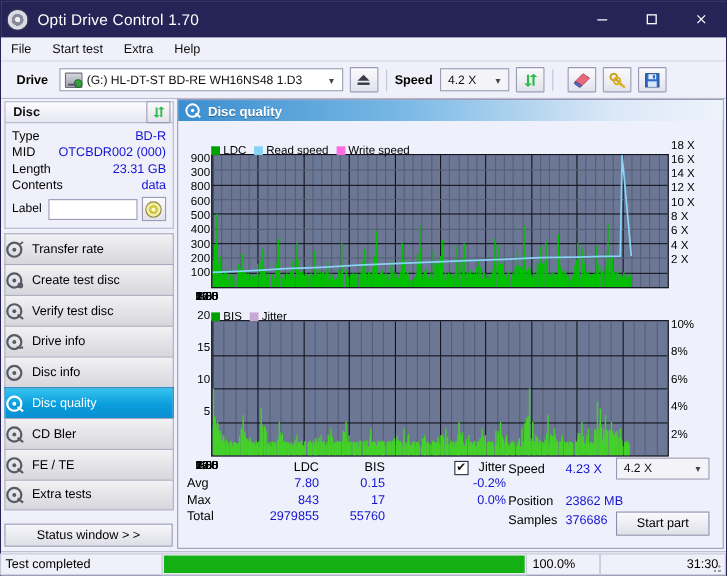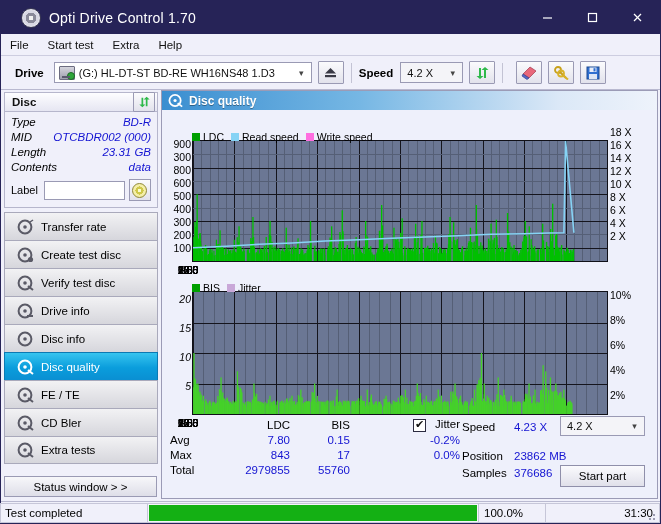--- a/index.html
+++ b/index.html
@@ -10,21 +10,21 @@
     font-size:11px;
     background:#eef0fb;
     overflow:hidden;
     -webkit-font-smoothing:antialiased;
   }
   .app { position:relative; width:661px; height:524px; border:1px solid #262357; background:#f0f0fa; }
 
   
   .titlebar {
     height:33px; background:#262357; display:flex; align-items:center;
-    color:#ffffff; padding-left:20px; position:relative;
+    color:#ffffff; padding-left:5px; position:relative;
   }
   .title-icon {
     width:20px; height:20px; border-radius:50%;
     background:radial-gradient(circle at 50% 50%, #f2f2f2 0 18%, #8a8a9a 19% 42%, #d8d8e4 43% 78%, #6f6f86 79% 100%);
     border:1px solid #3b3b55; margin-right:8px; flex:0 0 auto;
     box-shadow:inset 0 0 2px #fff;
   }
   .title-text { font-size:14px; letter-spacing:.2px; }
   .winbtns { position:absolute; right:0; top:0; height:33px; display:flex; }
   .winbtn { width:45px; height:33px; display:flex; align-items:center; justify-content:center; color:#fff; }
@@ -65,34 +65,34 @@
 
   
   .leftcol { position:absolute; left:0; top:0; width:160px; bottom:0; background:#f0f0fa; }
   .panel-hd {
     height:20px; background:linear-gradient(#fdfdff,#e6e6f2); border:1px solid #b6b6cc;
     display:flex; align-items:center; padding-left:7px; font-weight:bold; font-size:11.5px; color:#111;
     position:relative;
   }
   .panel-hd .tbbtn { position:absolute; right:2px; top:-1px; margin:0; height:20px; width:22px; }
   .discbox { border:1px solid #b6b6cc; border-top:none; background:#f0f0fa; padding:4px 6px 6px 6px; }
-  .drow { display:flex; height:15px; font-size:11.5px;font-style:italic; }
+  .drow { display:flex; align-items:center; height:15px; font-size:11.5px; }
   .drow .k { color:#000; }
   .drow .v { margin-left:auto; color:#1414d2; }
   .label-row { display:flex; align-items:center; margin-top:3px; }
   .label-input { width:88px; height:19px; background:#ffffff; border:1px solid #9a9ab4; margin-left:6px; }
   .cd-btn { width:24px; height:22px; border:1px solid #9a9ab4; background:linear-gradient(#fbfbfd,#e2e2ec);
             margin-left:4px; display:flex; align-items:center; justify-content:center; }
   .cd-glyph { width:15px; height:15px; border-radius:50%;
     background:radial-gradient(circle at 50% 50%, #fafcd0 0 20%, #cfc84a 21% 44%, #f4efa8 45% 80%, #b8b03c 81% 100%);
     border:1px solid #8e8734; }
 
   .navlist { margin-top:4px; }
   .navbtn {
-    height:28px; display:flex; align-items:center; padding-left:12px;
+    height:28px; display:flex; align-items:center; padding-left:0;
     background:linear-gradient(#f2f2f4,#d6d6dc); border:1px solid #a9a9bb; border-bottom:none;
     font-size:11.5px; color:#000;
   }
   .navbtn:last-child { border-bottom:1px solid #a9a9bb; }
   .navbtn.active {
     background:linear-gradient(#36c4ef,#0a9ddc 55%,#0a8fd2); color:#fff;
     border-color:#0b79b3;
   }
   .navbtn .nicon { width:17px; height:16px; margin-right:7px; flex:0 0 auto; }
   .statuswin {
@@ -335,29 +335,29 @@
                 <path d="M11 11 L16 15" stroke="#ffffff" stroke-width="2"></path>
               </svg></span>
           <span>Disc quality</span>
         </div>
         <div class="navbtn">
           <span class="nicon"><svg width="17" height="16" viewBox="0 0 17 16">
                 <circle cx="8" cy="8" r="6.4" fill="none" stroke="#5a5a66" stroke-width="2"></circle>
                 <circle cx="8" cy="8" r="1.8" fill="#5a5a66"></circle>
                 <path d="M11 11 L16 15" stroke="#5a5a66" stroke-width="2"></path>
               </svg></span>
-          <span>FE / TE</span>
+          <span>CD Bler</span>
         </div>
         <div class="navbtn">
           <span class="nicon"><svg width="17" height="16" viewBox="0 0 17 16">
                 <circle cx="8" cy="8" r="6.4" fill="none" stroke="#5a5a66" stroke-width="2"></circle>
                 <circle cx="8" cy="8" r="1.8" fill="#5a5a66"></circle>
                 <path d="M11 11 L16 15" stroke="#5a5a66" stroke-width="2"></path>
               </svg></span>
-          <span>CD Bler</span>
+          <span>FE / TE</span>
         </div>
         <div class="navbtn">
           <span class="nicon"><svg width="17" height="16" viewBox="0 0 17 16">
                 <circle cx="8" cy="8" r="6.4" fill="none" stroke="#5a5a66" stroke-width="2"></circle>
                 <circle cx="8" cy="8" r="1.8" fill="#5a5a66"></circle>
                 <path d="M11 11 L16 15" stroke="#5a5a66" stroke-width="2"></path>
               </svg></span>
           <span>Extra tests</span>
         </div>
       </div>
@@ -1202,21 +1202,21 @@
           <span class="it">
             <span class="sw" style="background:#00a000"></span>
             <span>BIS</span>
           </span>
           <span class="it">
             <span class="sw" style="background:#c9a8d8"></span>
             <span>Jitter</span>
           </span>
         </div>
 
-        <div class="axis-l" style="left:2px; top:183px; width:27px;font-style:italic;">
+        <div class="axis-l" style="left:2px; top:171px; width:27px;">
           <div style="height:29px">20</div>
           <div style="height:29px">15</div>
           <div style="height:29px">10</div>
           <div style="height:29px">5</div>
         </div>
 
         <div class="axis-r" style="left:448px; top:179px; width:40px;">
           <div style="height:25px">10%</div>
           <div style="height:25px">8%</div>
           <div style="height:25px">6%</div>

